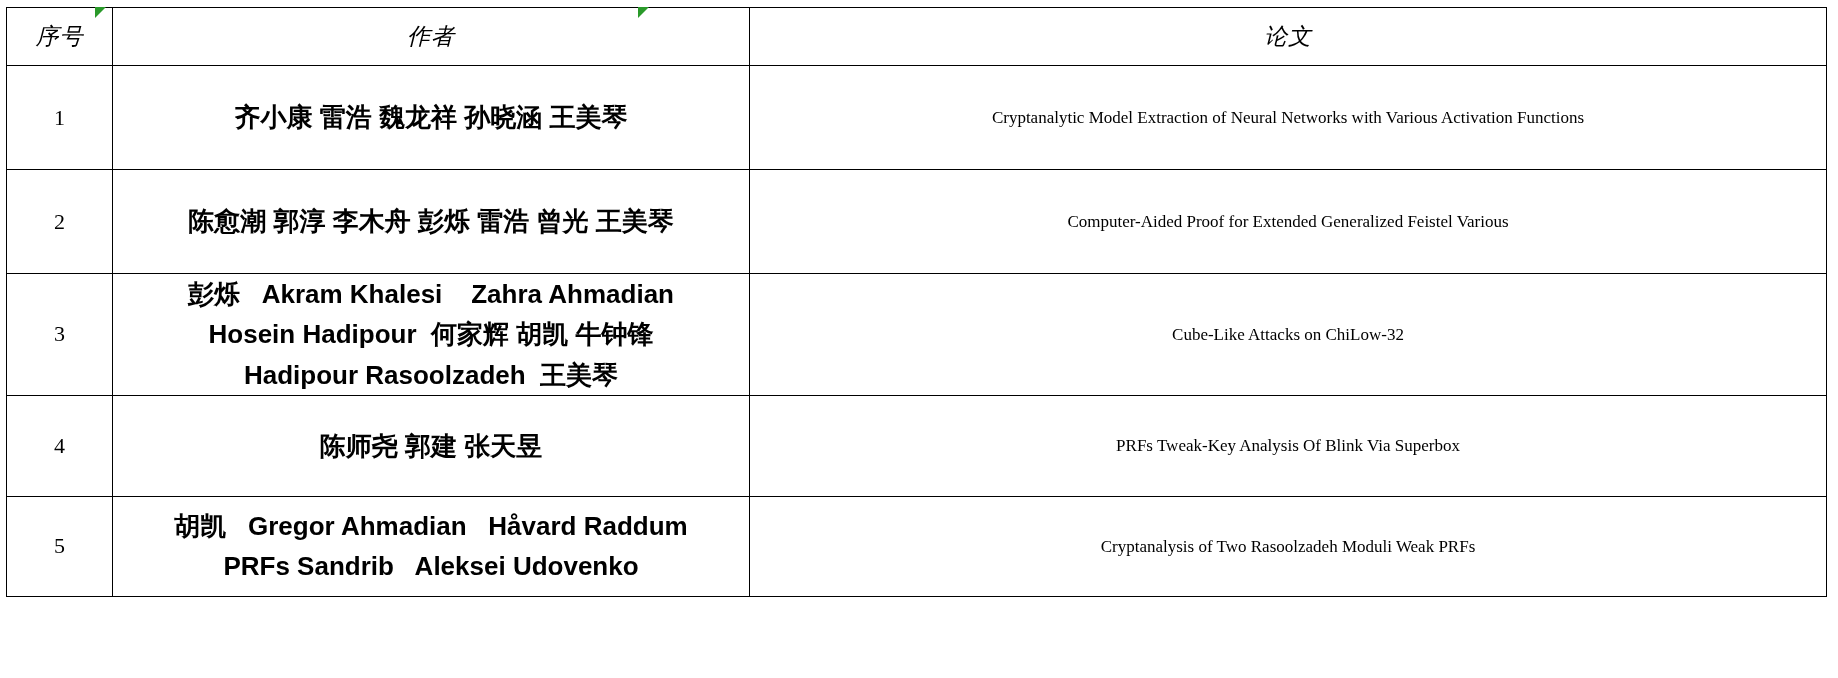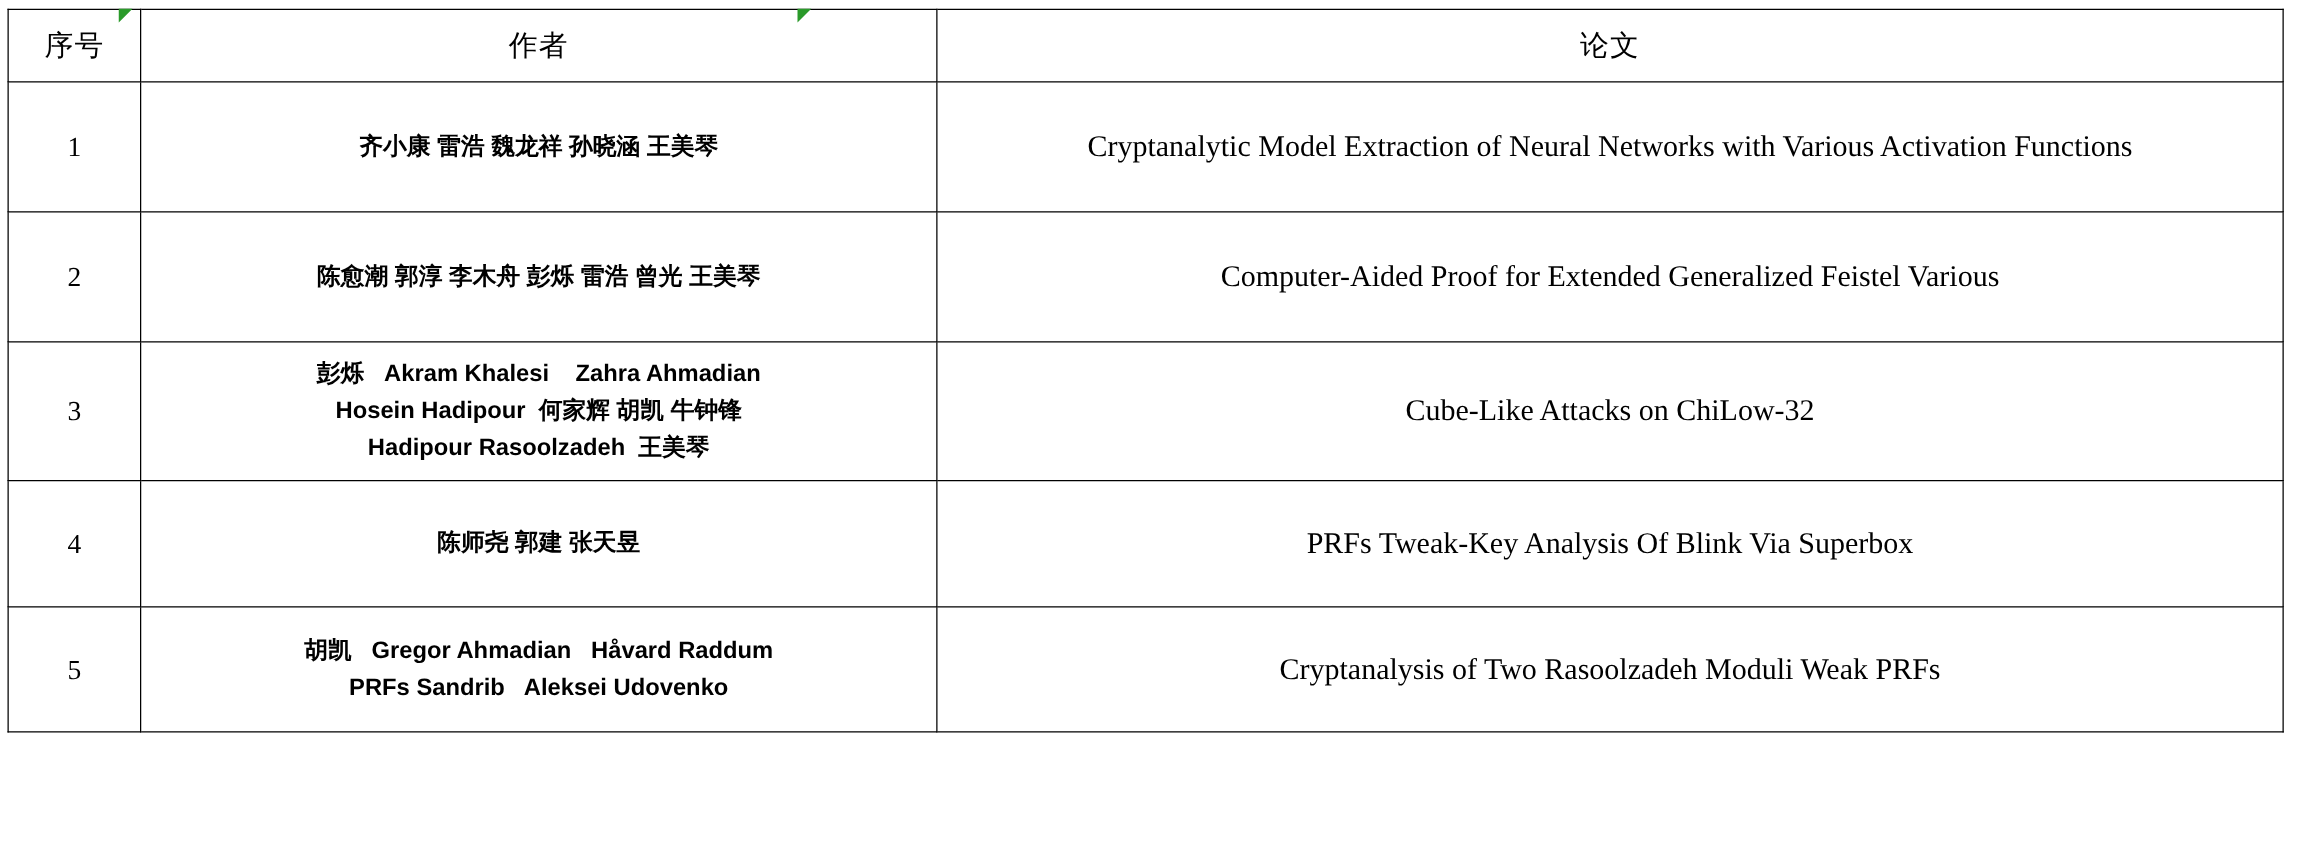--- a/index.html
+++ b/index.html
@@ -40,34 +40,35 @@
 
   tr.header-row td {
     height: 57px;
     font-size: 23px;
     font-family: "Liberation Sans", sans-serif;
   }
   td.header-cell {
     font-family: "Liberation Sans", sans-serif;
     font-size: 23px;
     letter-spacing: 1px;
+    font-style: italic;
   }
   td.index-cell {
     font-size: 22px;
     font-family: "Liberation Serif", serif;
   }
   td.authors-cell {
     font-family: "Liberation Sans", sans-serif;
-    font-size: 19px;
+    font-size: 26px;
     font-weight: bold;
     line-height: 1.55;
   }
   td.paper-cell {
     font-family: "Liberation Serif", serif;
-    font-size: 24px;
+    font-size: 17px;
     line-height: 1.5;
   }
   .author-line {
     display: block;
     white-space: pre;
   }
   .marker-left {
     position: absolute;
     width: 0;
     height: 0;

